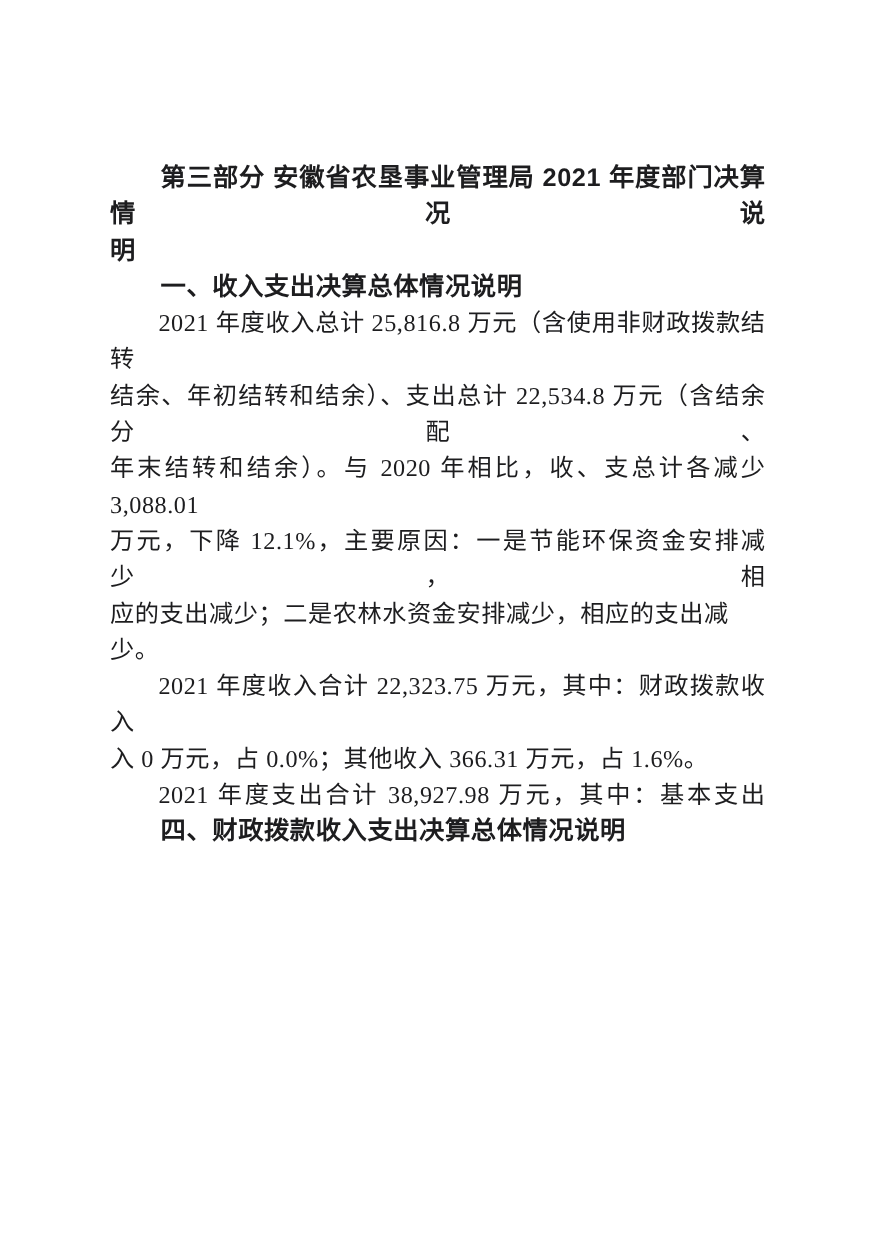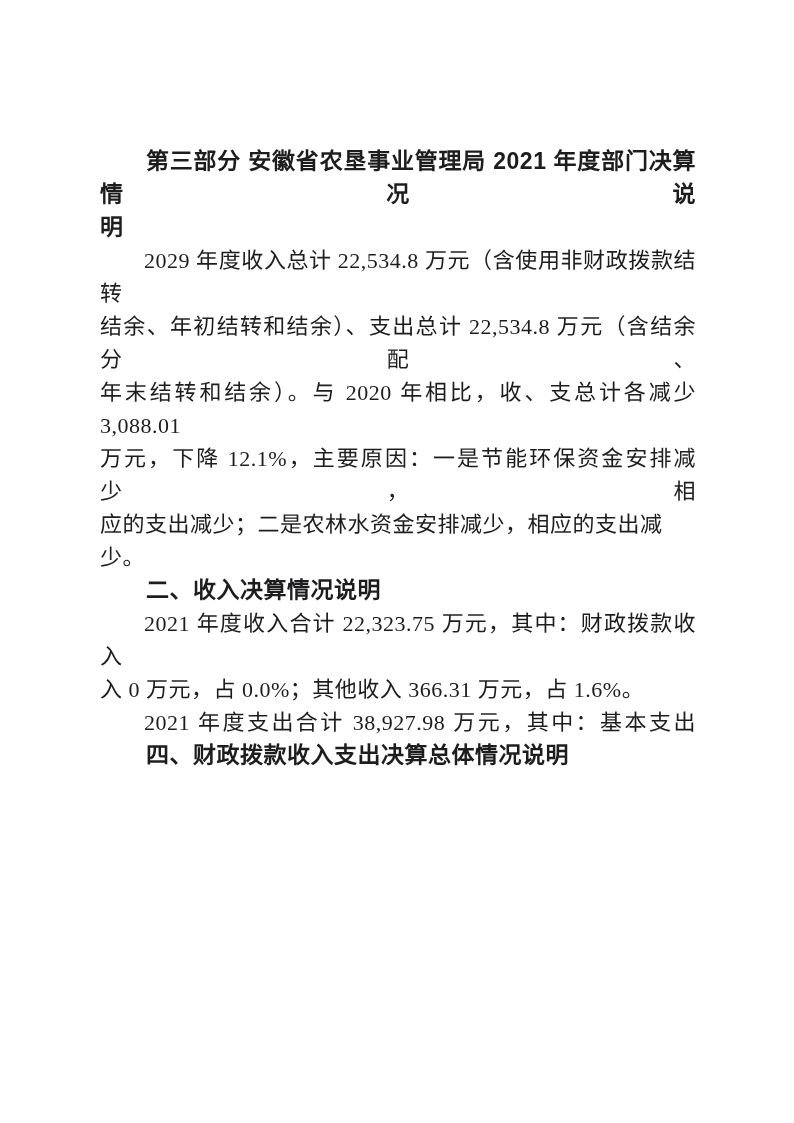--- a/index.html
+++ b/index.html
@@ -45,27 +45,27 @@
 </style>
 </head>
 <body>
 
 <div class="page">
   <div class="content">
 
     <div class="line title-line first fill">第三部分 安徽省农垦事业管理局 2021 年度部门决算情况说</div>
     <div class="line title-line">明</div>
 
-    <div class="line first fill">2029 年度收入总计 22,534.8 万元（含使用非财政拨款结转</div>
+    <div class="line heading-line first">一、收入支出决算总体情况说明</div>
+    <div class="line first fill">2021 年度收入总计 25,816.8 万元（含使用非财政拨款结转</div>
     <div class="line fill">结余、年初结转和结余）、支出总计 22,534.8 万元（含结余分配、</div>
     <div class="line fill">年末结转和结余）。与 2020 年相比，收、支总计各减少 3,088.01</div>
     <div class="line fill">万元，下降 12.1%，主要原因：一是节能环保资金安排减少，相</div>
     <div class="line">应的支出减少；二是农林水资金安排减少，相应的支出减少。</div>
 
-    <div class="line heading-line first">二、收入决算情况说明</div>
     <div class="line first fill">2021 年度收入合计 22,323.75 万元，其中：财政拨款收入</div>
     <div class="line">入 0 万元，占 0.0%；其他收入 366.31 万元，占 1.6%。</div>
 
     <div class="line first fill">2021 年度支出合计 38,927.98 万元，其中：基本支出</div>
 
     <div class="line heading-line first">四、财政拨款收入支出决算总体情况说明</div>
 
   </div>
 </div>
 

